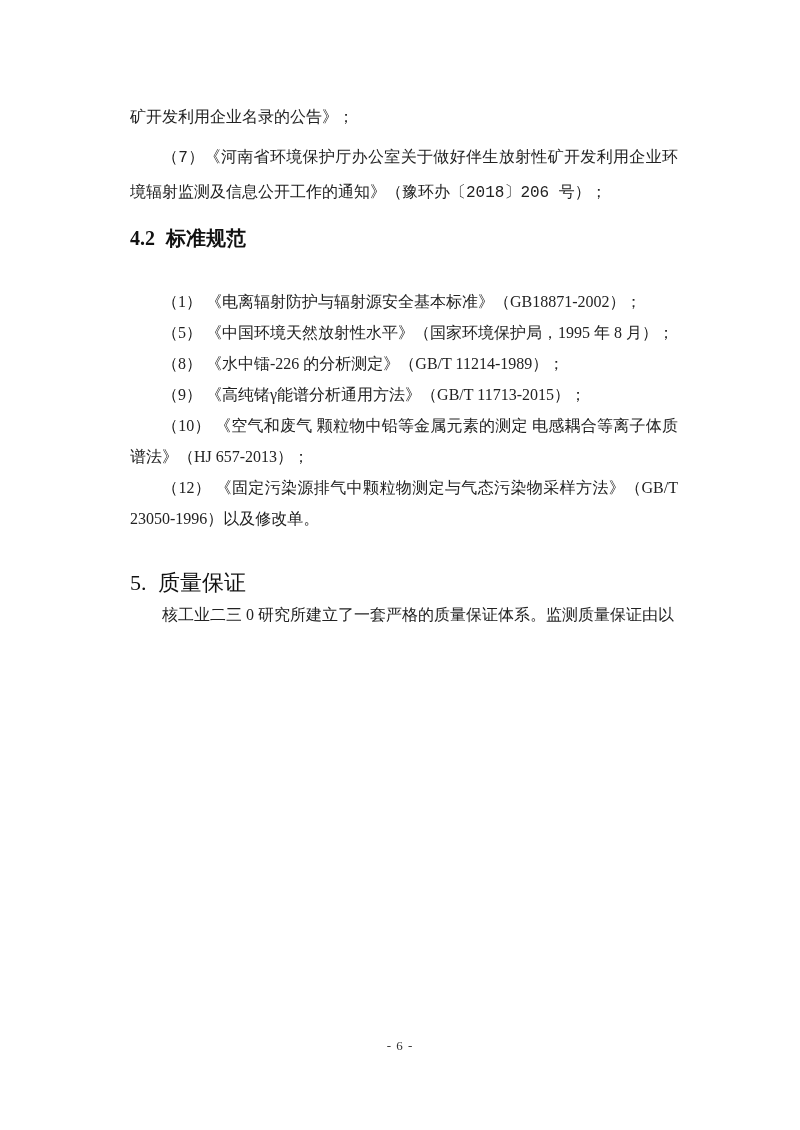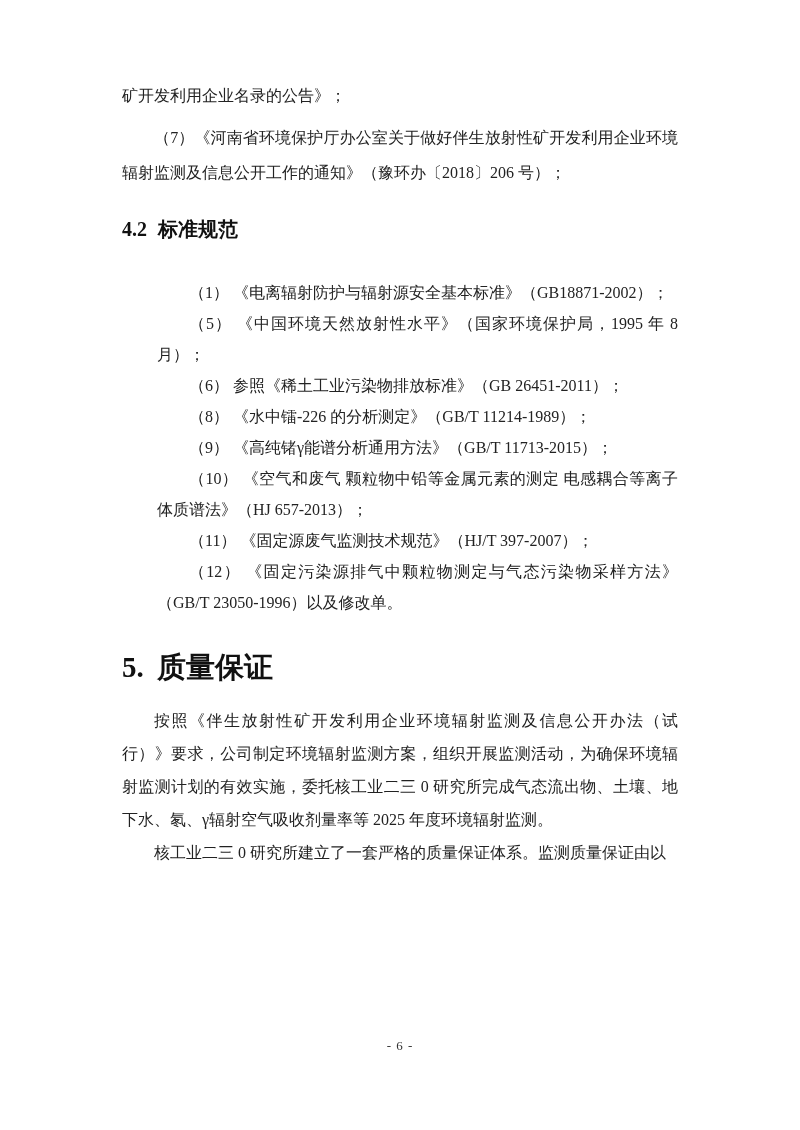--- a/index.html
+++ b/index.html
@@ -7,60 +7,59 @@
     position: relative;
     width: 800px;
     height: 1130px;
     background: #ffffff;
     color: #222222;
     font-family: "Liberation Serif", "DejaVu Serif", serif;
     overflow: hidden;
   }
   .body-col {
     position: absolute;
-    left: 122px;
+    left: 130px;
     right: 122px;
     top: 0;
-    padding-top: 78px;
+    padding-top: 99px;
   }
   p { margin: 0; }
   .para {
     font-size: 16px;
     line-height: 35px;
     text-align: justify;
     text-justify: inter-ideograph;
   }
   .cont-line { text-indent: 0; }
-  .ref-item { text-indent: 2em; margin-top: 7px; }
+  .ref-item { text-indent: 2em; margin-top: 7px; font-family: Liberation Mono, monospace; }
   .h-level1 {
-    font-size: 29px;
+    font-size: 22px;
     line-height: 30px;
-    font-weight: bold;
+    font-weight: normal;
     color: #111111;
     margin: 34px 0 0 0;
     word-spacing: 6px;
   }
   .h-level2 {
     font-size: 20px;
     line-height: 28px;
     font-weight: bold;
     color: #111111;
     margin: 15px 0 0 0;
     word-spacing: 6px;
   }
-  .h-42 { margin-top: 25px; }
+  .h-42 { margin-top: 13px; }
   .h-51 { margin-top: 35px; }
   .std-list { margin-top: 34px; }
   .std-item {
     font-size: 16px;
     line-height: 31px;
     text-indent: 2em;
     text-align: justify;
     text-justify: inter-ideograph;
-    margin-left: 35px;
   }
   .qa-para {
     font-size: 16px;
     line-height: 33px;
     text-indent: 2em;
     text-align: justify;
     text-justify: inter-ideograph;
   }
   .qa-1 { margin-top: 22px; }
   .qa-2 { margin-top: 0; }
@@ -84,31 +83,28 @@
 
     <p class="para cont-line">矿开发利用企业名录的公告》；</p>
 
     <p class="para ref-item">（7）《河南省环境保护厅办公室关于做好伴生放射性矿开发利用企业环境辐射监测及信息公开工作的通知》（豫环办〔2018〕206 号）；</p>
 
     <h2 class="h-level2 h-42">4.2 标准规范</h2>
 
     <div class="std-list">
       <p class="std-item">（1） 《电离辐射防护与辐射源安全基本标准》（GB18871-2002）；</p>
       <p class="std-item">（5） 《中国环境天然放射性水平》（国家环境保护局，1995 年 8 月）；</p>
-      <p class="std-item">（6） 参照《稀土工业污染物排放标准》（GB 26451-2011）；</p>
       <p class="std-item">（8） 《水中镭-226 的分析测定》（GB/T 11214-1989）；</p>
       <p class="std-item">（9） 《高纯锗γ能谱分析通用方法》（GB/T 11713-2015）；</p>
       <p class="std-item">（10） 《空气和废气 颗粒物中铅等金属元素的测定 电感耦合等离子体质谱法》（HJ 657-2013）；</p>
-      <p class="std-item">（11） 《固定源废气监测技术规范》（HJ/T 397-2007）；</p>
       <p class="std-item">（12） 《固定污染源排气中颗粒物测定与气态污染物采样方法》（GB/T 23050-1996）以及修改单。</p>
     </div>
 
     <h1 class="h-level1">5. 质量保证</h1>
 
 
-    <p class="qa-para qa-1">按照《伴生放射性矿开发利用企业环境辐射监测及信息公开办法（试行）》要求，公司制定环境辐射监测方案，组织开展监测活动，为确保环境辐射监测计划的有效实施，委托核工业二三 0 研究所完成气态流出物、土壤、地下水、氡、γ辐射空气吸收剂量率等 2025 年度环境辐射监测。</p>
 
     <p class="qa-para qa-2">核工业二三 0 研究所建立了一套严格的质量保证体系。监测质量保证由以</p>
 
   </div>
 
   <div class="footer">- 6 -</div>
 </div>
 
 </body></html>

